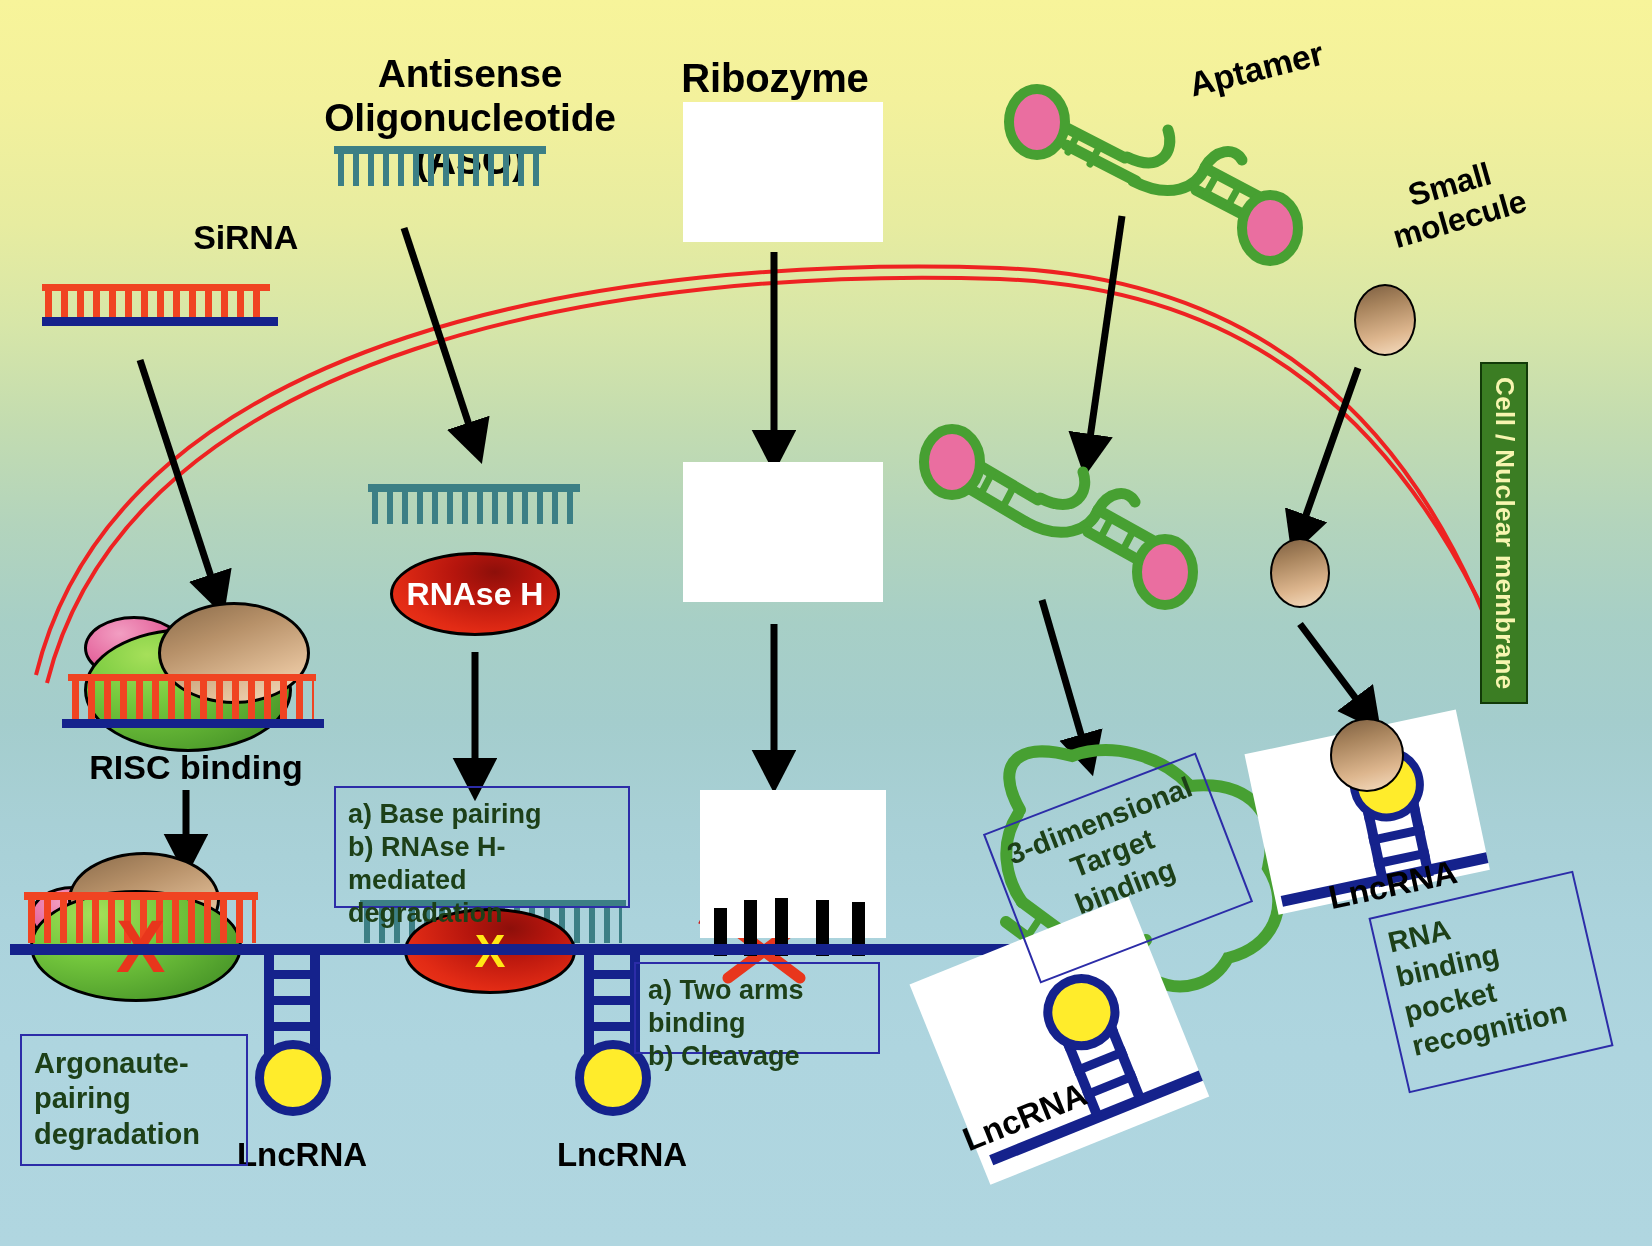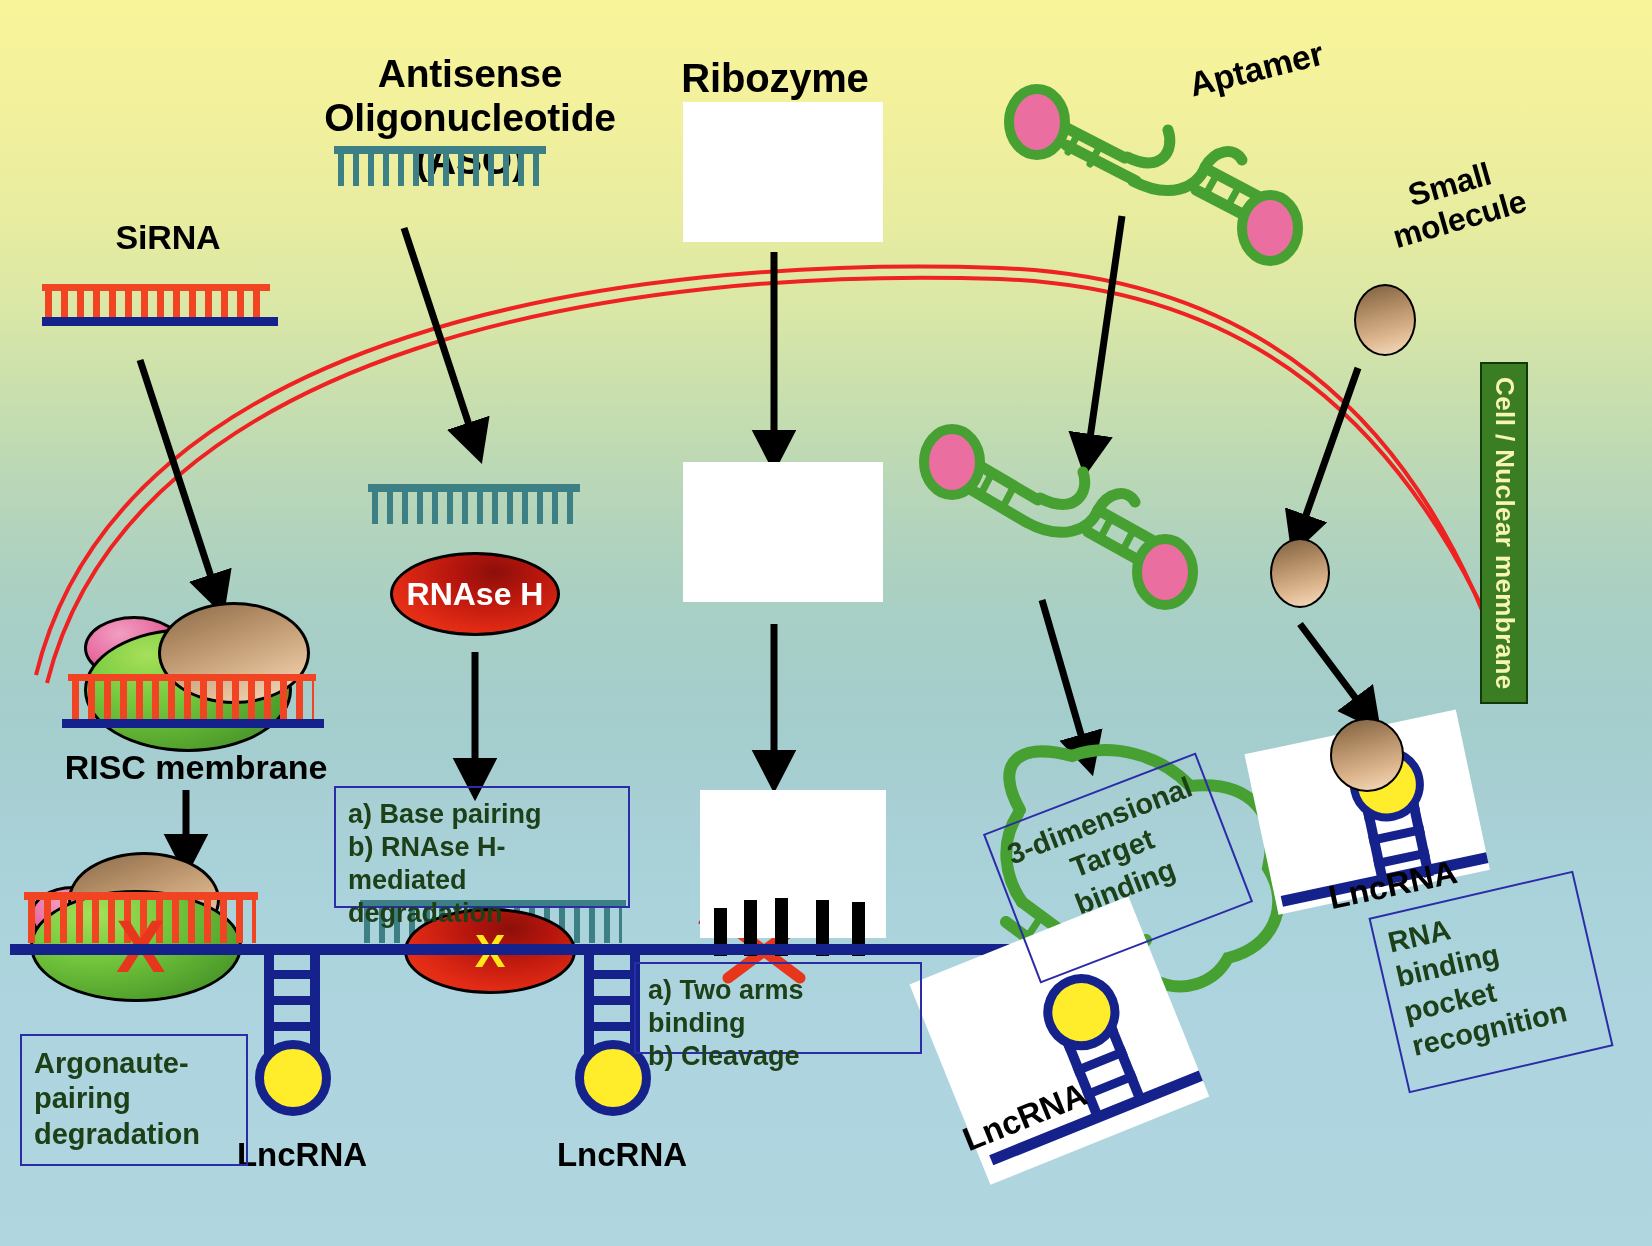--- a/index.html
+++ b/index.html
@@ -236,21 +236,21 @@
       <path d="M700,924 C708,906 716,934 724,908 C732,888 740,926 748,904 C756,888 763,922 763,920"></path>
       <path d="M788,920 C796,900 804,928 812,904 C820,886 828,924 836,904 C844,888 852,922 860,918"></path>
     </g>
 
     <g stroke="#e8361c" stroke-width="11" stroke-linecap="round">
       <path d="M728,924 L800,978"></path>
       <path d="M800,924 L728,978"></path>
     </g>
   </svg>
 
-  <div class="abs hdr" style="left:38px;top:218px;width:260px;font-size:34px;">SiRNA</div>
+  <div class="abs hdr" style="left:38px;top:218px;width:260px;font-size:34px;text-align:right;">SiRNA</div>
 
   <div class="abs hdr" style="left:280px;top:52px;width:380px;font-size:39px;">Antisense
 Oligonucleotide (ASO)</div>
 
   <div class="abs hdr" style="left:650px;top:56px;width:250px;font-size:40px;">Ribozyme</div>
 
   <div class="abs hdr" style="left:1140px;top:78px;width:230px;font-size:34px;transform:rotate(-14deg);transform-origin:left top;">Aptamer</div>
 
   <div class="abs hdr" style="left:1368px;top:190px;width:160px;font-size:32px;transform:rotate(-16deg);transform-origin:left top;">Small
 molecule</div>
@@ -289,21 +289,21 @@
   <div class="abs membrane-tag" style="left:1480px;top:362px;width:44px;height:338px;font-size:26px;">Cell / Nuclear membrane</div>
 
   <div class="abs" style="left:48px;top:600px;width:300px;height:160px;">
     <div class="abs blob-pink" style="left:36px;top:16px;width:100px;height:64px;"></div>
     <div class="abs blob-green" style="left:36px;top:28px;width:208px;height:124px;"></div>
     <div class="abs blob-tan" style="left:110px;top:2px;width:152px;height:102px;"></div>
     <div class="abs comb-red-top" style="left:20px;top:74px;width:248px;height:7px;"></div>
     <div class="abs comb-red" style="left:24px;top:80px;width:242px;height:42px;"></div>
     <div class="abs navy-line" style="left:14px;top:119px;width:262px;height:9px;"></div>
   </div>
-  <div class="abs sublabel" style="left:46px;top:748px;width:300px;font-size:34px;">RISC membrane</div>
+  <div class="abs sublabel" style="left:46px;top:748px;width:300px;font-size:34px;">RISC binding</div>
 
   <div class="abs" style="left:10px;top:852px;width:300px;height:140px;">
     <div class="abs blob-pink" style="left:20px;top:34px;width:86px;height:58px;"></div>
     <div class="abs blob-tan" style="left:58px;top:0px;width:152px;height:96px;"></div>
     <div class="abs blob-green" style="left:20px;top:38px;width:212px;height:112px;"></div>
     <div class="abs comb-red-top" style="left:14px;top:40px;width:234px;height:8px;"></div>
     <div class="abs comb-red" style="left:18px;top:47px;width:228px;height:44px;"></div>
   </div>
   <div class="abs xmark-red" style="left:116px;top:910px;font-size:74px;">X</div>
 
@@ -369,21 +369,21 @@
   <div class="abs sublabel" style="left:1308px;top:866px;width:170px;font-size:33px;transform:rotate(-12deg);">LncRNA</div>
 
   <div class="abs callout" style="left:20px;top:1034px;width:228px;height:132px;font-size:29px;">Argonaute-
 pairing
 degradation</div>
 
   <div class="abs callout" style="left:334px;top:786px;width:296px;height:122px;font-size:27px;">a) Base pairing
 b) RNAse H-mediated
     degradation</div>
 
-  <div class="abs callout" style="left:634px;top:962px;width:288px;height:92px;font-size:27px;">a) Two arms binding
+  <div class="abs callout" style="left:634px;top:962px;width:246px;height:92px;font-size:27px;">a) Two arms binding
 b) Cleavage</div>
 
   <div class="abs callout" style="left:1004px;top:788px;width:228px;height:160px;font-size:29px;text-align:center;transform:rotate(-21deg);">3-dimensional
 Target
 binding</div>
 
   <div class="abs callout" style="left:1386px;top:892px;width:210px;height:180px;font-size:29px;transform:rotate(-13deg);">RNA
 binding
 pocket
 recognition</div>

